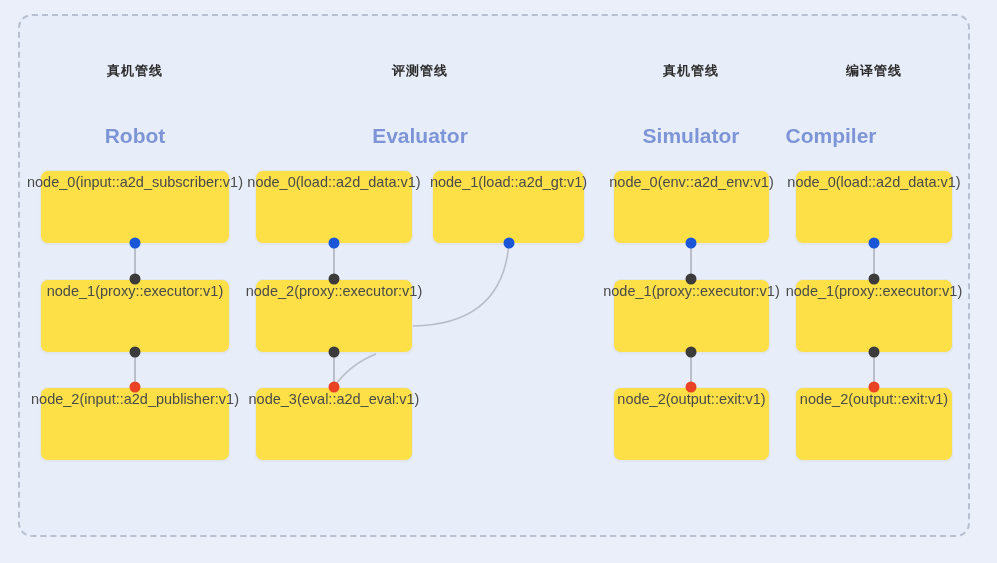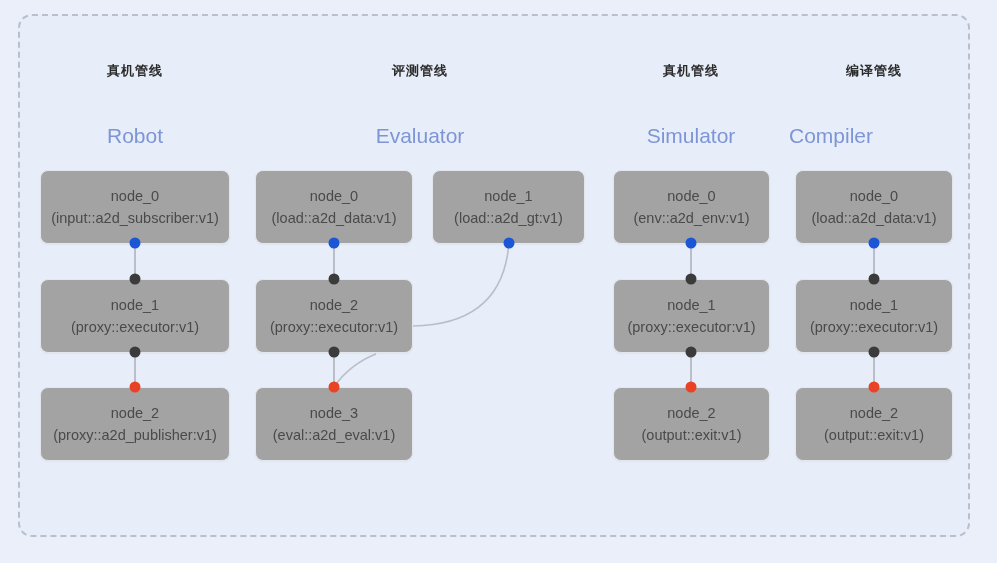--- a/index.html
+++ b/index.html
@@ -36,33 +36,33 @@
     font-weight: bold;
     color: #2c2c2c;
     white-space: nowrap;
     letter-spacing: 1px;
   }
   .col-header-en {
     position: absolute;
     transform: translateX(-50%);
     top: 124px;
     font-size: 21px;
-    font-weight: normal;
+    font-weight: bold;
     color: #7d95d6;
     white-space: nowrap;
   }
   .node-box {
     position: absolute;
     box-sizing: border-box;
-    background: #a3a3a3;
+    background: #fde047;
     border: 1px solid #e3e6ec;
     border-radius: 8px;
     display: flex;
-    flex-direction: column;
-    align-items: center;
+    flex-direction: row;
+    align-items: flex-start;
     justify-content: center;
     box-shadow: 0 1px 2px rgba(30,40,70,0.05);
   }
   .node-title {
     font-size: 14.5px;
     color: #4a4a4a;
     line-height: 1.55;
     white-space: nowrap;
   }
   .node-sub {
@@ -132,21 +132,21 @@
       <div class="node-box" style="left: 40px; top: 170px; width: 190px; height: 74px;">
         <div class="node-title">node_0</div>
         <div class="node-sub">(input::a2d_subscriber:v1)</div>
       </div>
       <div class="node-box" style="left: 40px; top: 279px; width: 190px; height: 74px;">
         <div class="node-title">node_1</div>
         <div class="node-sub">(proxy::executor:v1)</div>
       </div>
       <div class="node-box" style="left: 40px; top: 387px; width: 190px; height: 74px;">
         <div class="node-title">node_2</div>
-        <div class="node-sub">(proxy::a2d_publisher:v1)</div>
+        <div class="node-sub">(input::a2d_publisher:v1)</div>
       </div>
       <div class="node-box" style="left: 255px; top: 170px; width: 158px; height: 74px;">
         <div class="node-title">node_0</div>
         <div class="node-sub">(load::a2d_data:v1)</div>
       </div>
       <div class="node-box" style="left: 432px; top: 170px; width: 153px; height: 74px;">
         <div class="node-title">node_1</div>
         <div class="node-sub">(load::a2d_gt:v1)</div>
       </div>
       <div class="node-box" style="left: 255px; top: 279px; width: 158px; height: 74px;">

